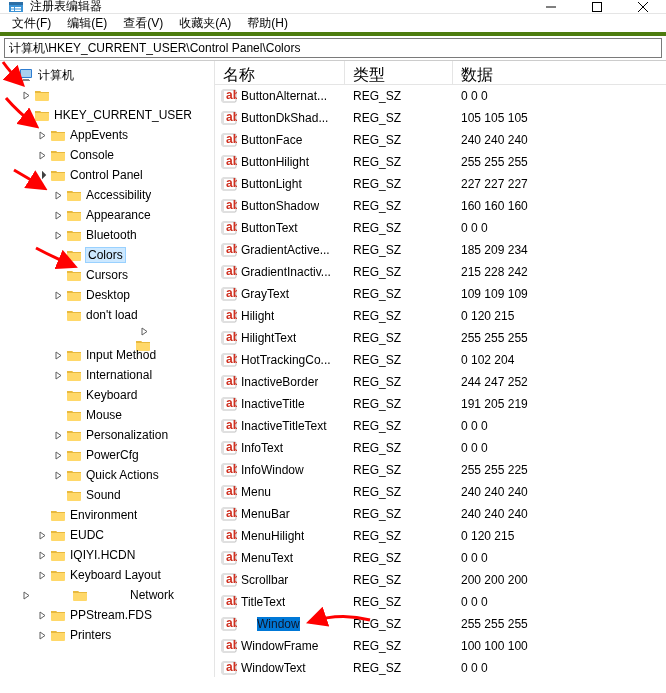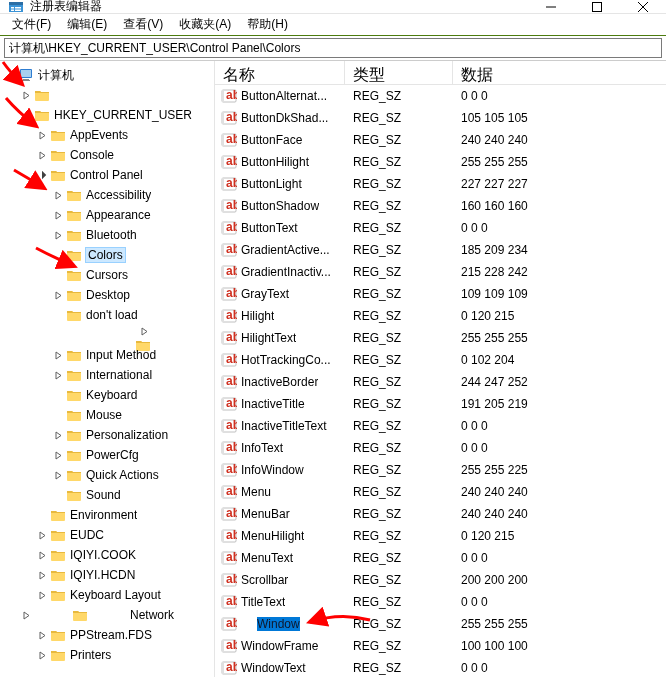--- a/index.html
+++ b/index.html
@@ -4,21 +4,21 @@
 <style>
 * { box-sizing: border-box; margin: 0; padding: 0; font-family: "Microsoft YaHei", "Segoe UI", sans-serif; font-size: 12px; }
 body { width: 666px; height: 693px; background: #fff; position: relative; overflow: hidden; }
 
 .titlebar { height: 14px; background: #fff; display: flex; align-items: center; padding-left: 8px; border-bottom: 1px solid #e5e5e5; }
 .titlebar .app-icon { width: 16px; height: 16px; margin-right: 6px; }
 .titlebar .title { flex: 1; font-size: 12px; }
 .titlebar .win-btn { width: 46px; height: 30px; display: flex; align-items: center; justify-content: center; }
 .titlebar .win-btn svg { width: 10px; height: 10px; }
 
-.menubar { height: 22px; display: flex; align-items: center; padding: 0 4px; border-bottom: 1px solid #4d7c0f; }
+.menubar { height: 22px; display: flex; align-items: center; padding: 0 4px; border-bottom: 4px solid #4d7c0f; }
 .menubar .menu-item { padding: 2px 8px; cursor: default; }
 
 .addressbar { height: 24px; display: flex; align-items: center; padding: 2px 4px; }
 .addressbar input { flex: 1; border: 1px solid #7a7a7a; height: 20px; padding: 0 4px; font-size: 12px; }
 
 .workspace { display: flex; height: calc(693px - 30px - 22px - 24px); border-top: 1px solid #ccc; }
 
 .tree-pane { width: 215px; border-right: 1px solid #e5e5e5; overflow-y: scroll; overflow-x: hidden; padding-top: 4px; }
 .tree-node { display: flex; align-items: center; height: 20px; white-space: nowrap; cursor: default; padding-right: 4px; }
 .tree-node .expander { width: 12px; height: 12px; display: flex; align-items: center; justify-content: center; margin-right: 2px; flex-shrink: 0; }
@@ -361,32 +361,20 @@
       <div class="tree-node" style="padding-left: 36px;">
         <span class="expander">
           <svg viewBox="0 0 9 9">
             <path d="M2 1 L7 4.5 L2 8 z" fill="none" stroke="#606060" stroke-width="1"></path>
           </svg>
         </span>
         <span class="icon"><svg viewBox="0 0 16 16">
             <path d="M1 4 h5 l1 1 h8 v8 a1 1 0 0 1 -1 1 H2 a1 1 0 0 1 -1 -1 z" fill="#ffd869"></path>
             <path d="M1 4 h5 l1 1 h8 v1 H1 z" fill="#e8b93e"></path>
           </svg></span>
-        <span class="label">IQIYI.COOK</span>
-      </div>
-      <div class="tree-node" style="padding-left: 36px;">
-        <span class="expander">
-          <svg viewBox="0 0 9 9">
-            <path d="M2 1 L7 4.5 L2 8 z" fill="none" stroke="#606060" stroke-width="1"></path>
-          </svg>
-        </span>
-        <span class="icon"><svg viewBox="0 0 16 16">
-            <path d="M1 4 h5 l1 1 h8 v8 a1 1 0 0 1 -1 1 H2 a1 1 0 0 1 -1 -1 z" fill="#ffd869"></path>
-            <path d="M1 4 h5 l1 1 h8 v1 H1 z" fill="#e8b93e"></path>
-          </svg></span>
         <span class="label">IQIYI.HCDN</span>
       </div>
       <div class="tree-node" style="padding-left: 36px;">
         <span class="expander">
           <svg viewBox="0 0 9 9">
             <path d="M2 1 L7 4.5 L2 8 z" fill="none" stroke="#606060" stroke-width="1"></path>
           </svg>
         </span>
         <span class="icon"><svg viewBox="0 0 16 16">
             <path d="M1 4 h5 l1 1 h8 v8 a1 1 0 0 1 -1 1 H2 a1 1 0 0 1 -1 -1 z" fill="#ffd869"></path>

